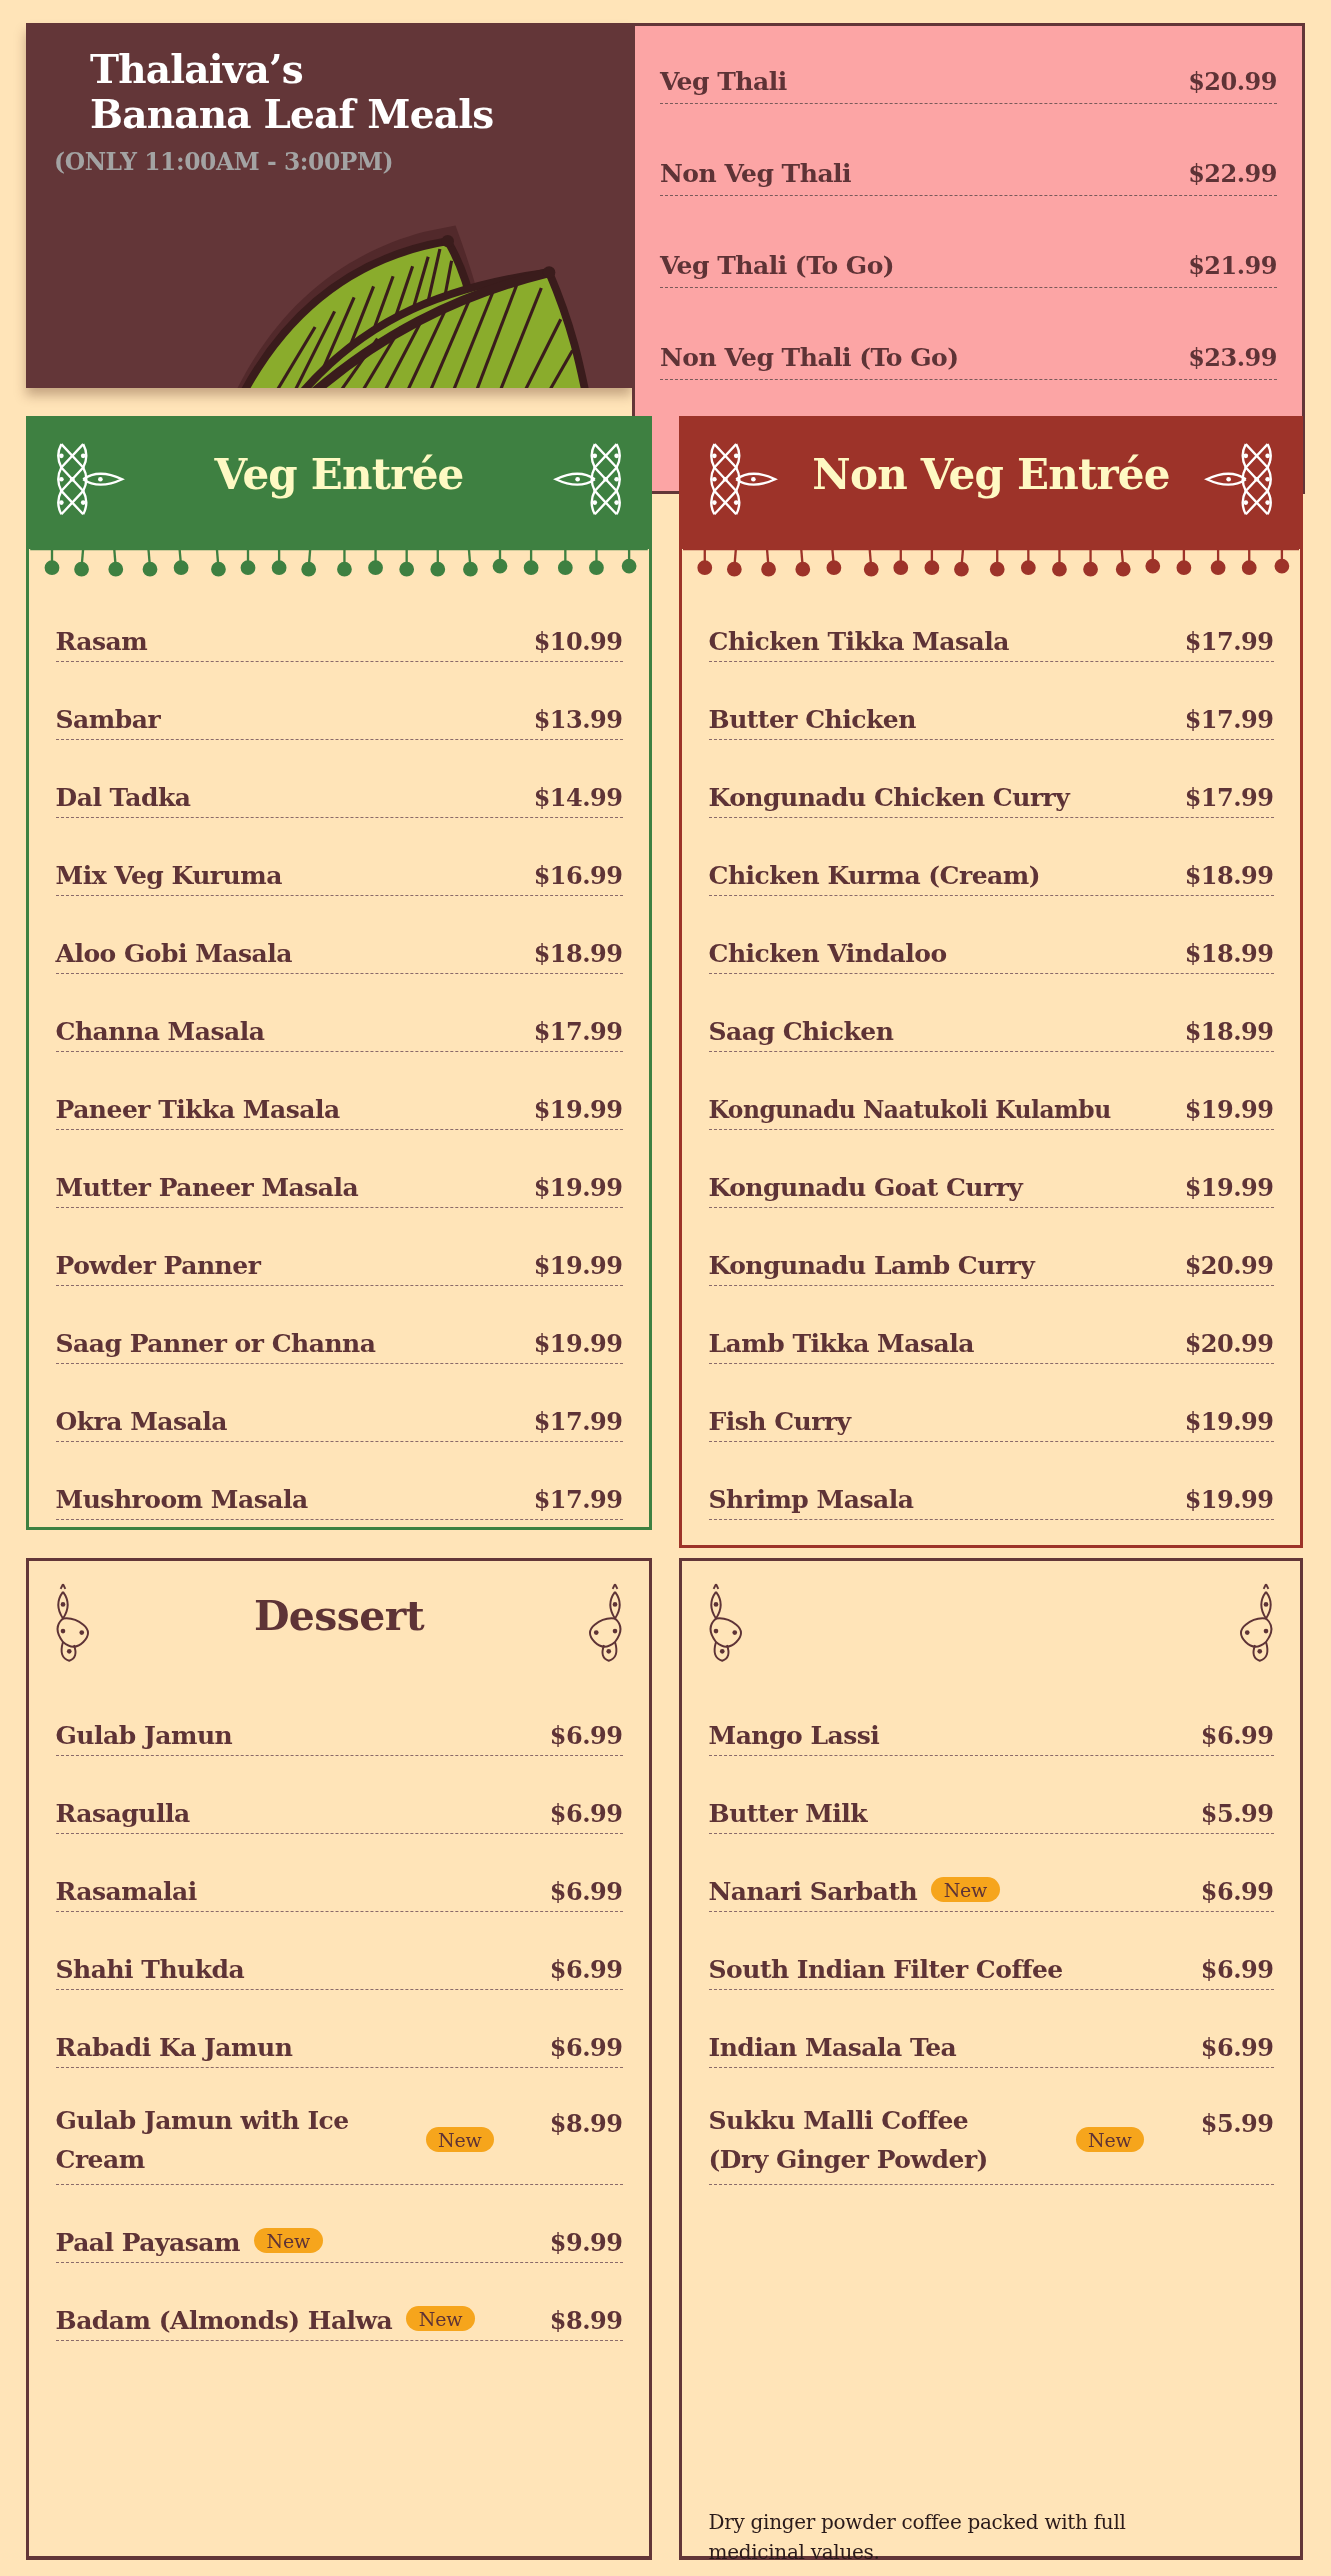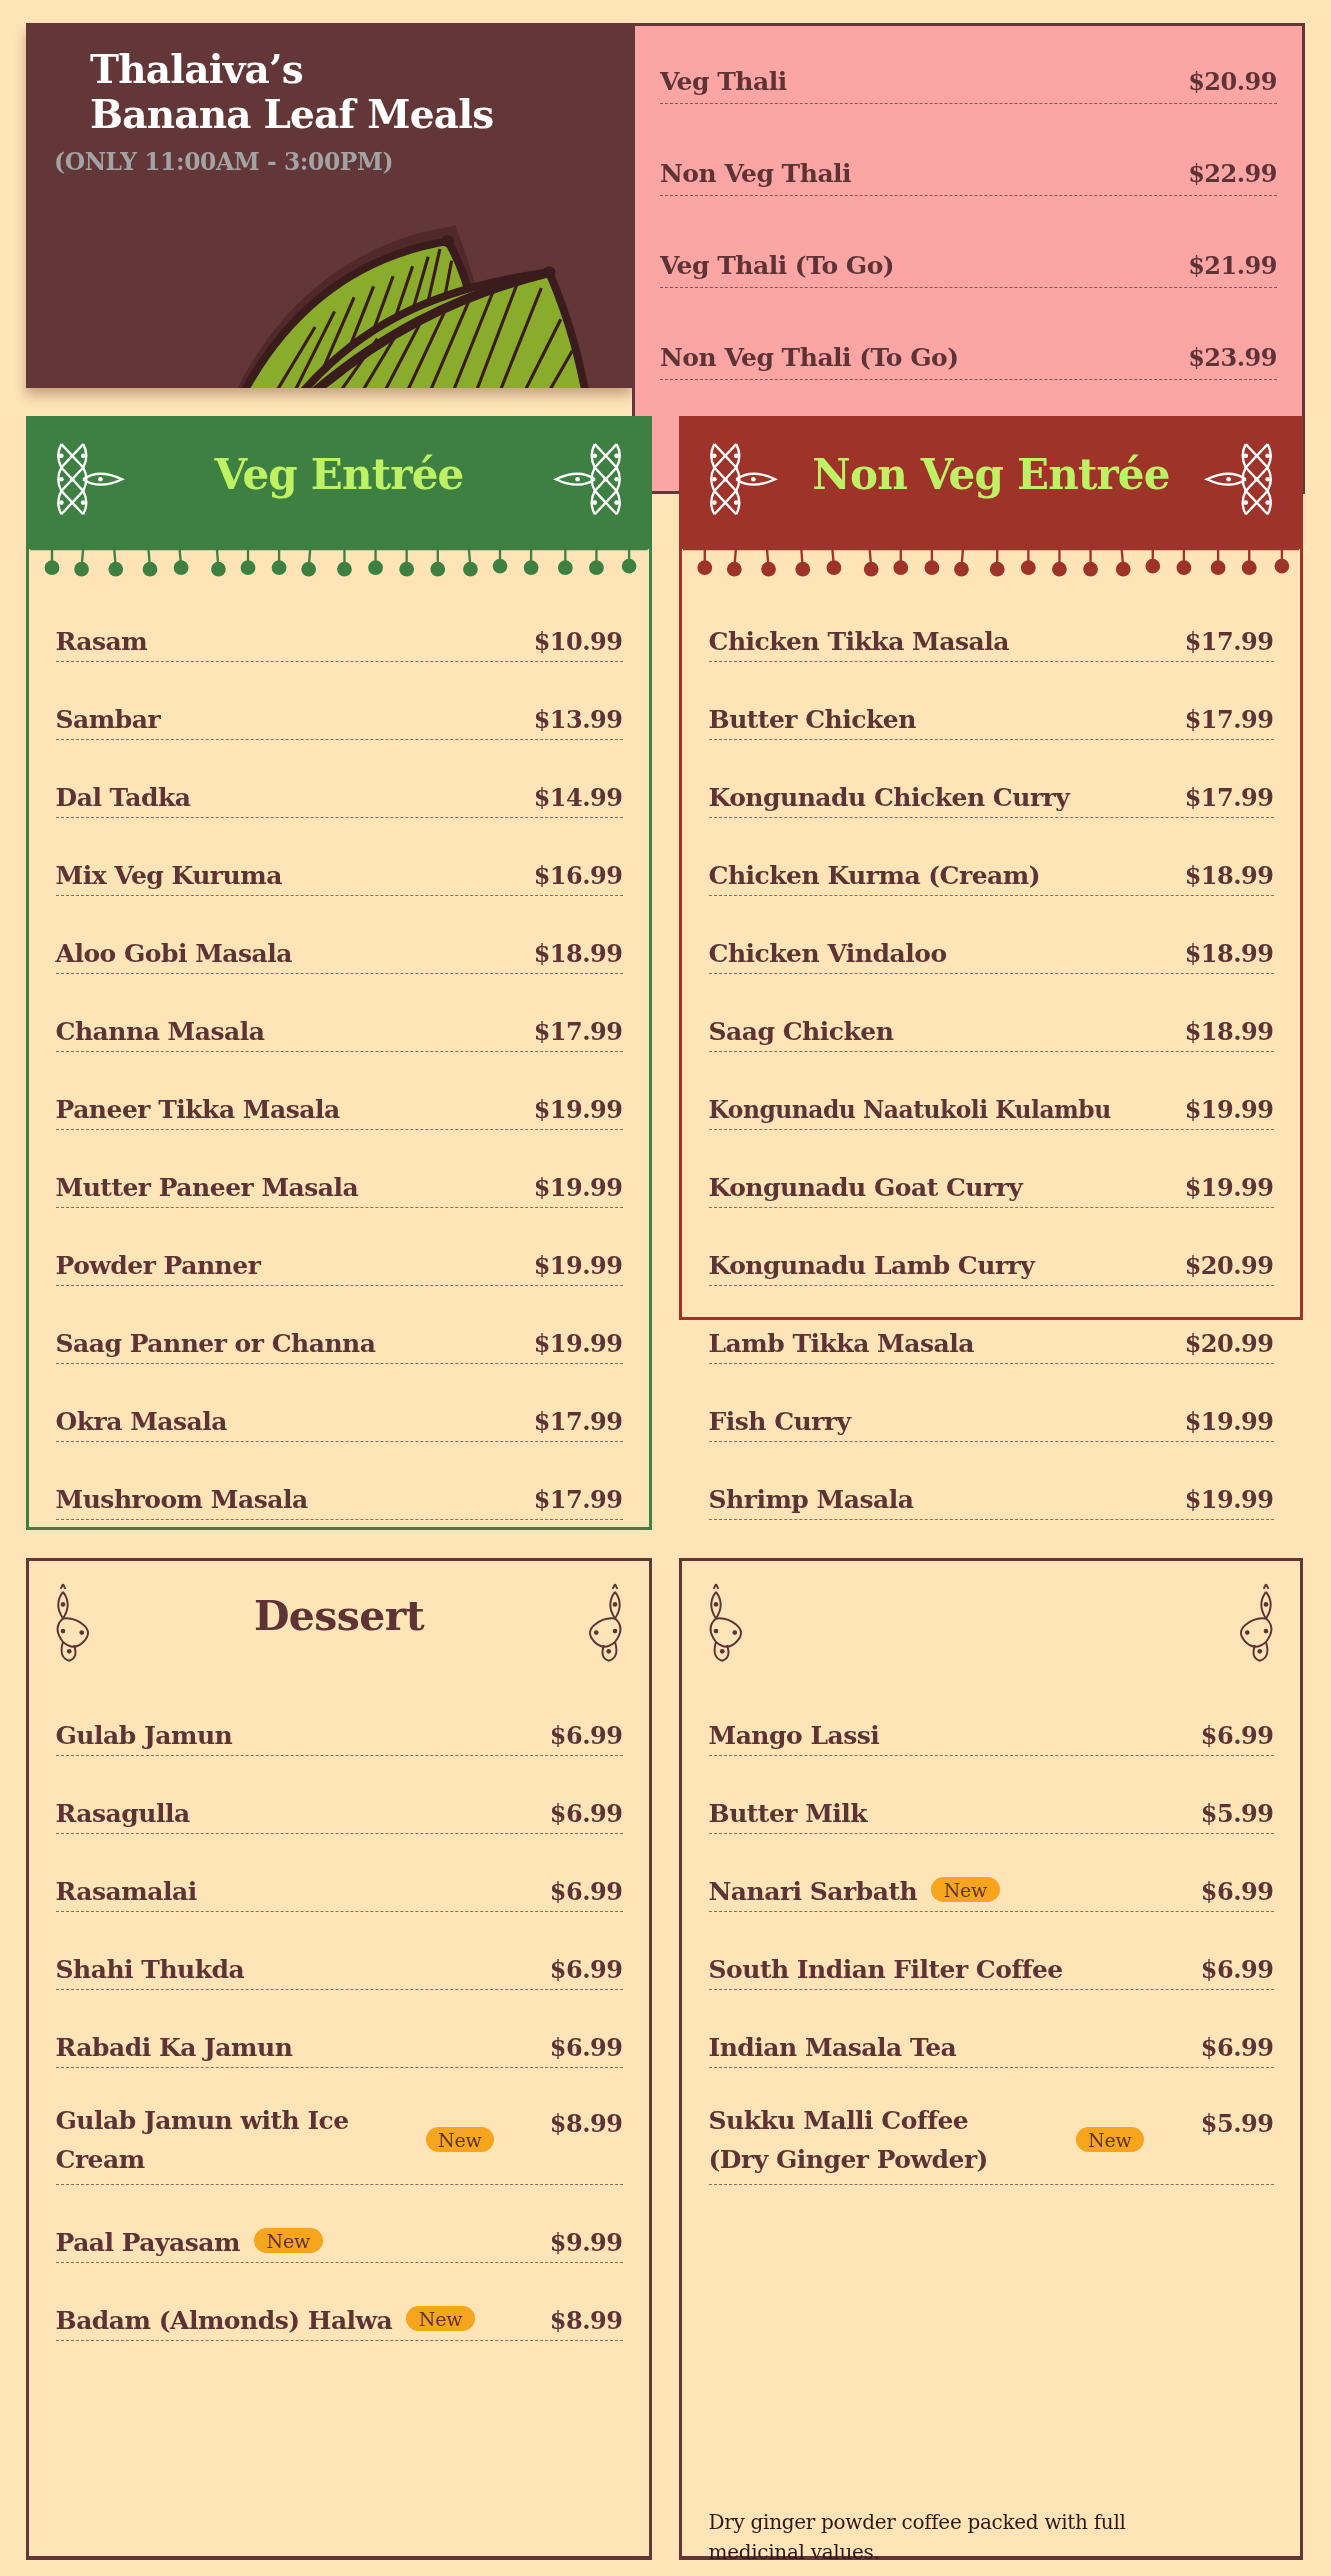--- a/index.html
+++ b/index.html
@@ -42,30 +42,30 @@
     display: flex; justify-content: space-between; align-items: flex-end;
     padding-bottom: 6.2px; box-sizing: content-box;
   }
 
   .name { font-size: 25px; font-weight: bold; color: #5e3336; letter-spacing: -0.5px; white-space: nowrap; }
   .price { font-size: 24px; font-weight: bold; color: #5e3336; letter-spacing: -0.5px; white-space: nowrap; }
 
   
   .panel { background: #ffe4b8; border-style: solid; border-width: 3.1px; }
   .panel.veg { left: 26px; top: 416px; width: 626px; height: 1114px; border-color: #3e8041; }
-  .panel.nonveg { left: 679px; top: 416px; width: 624px; height: 904px; border-color: #9d3329; }
+  .panel.nonveg { left: 679px; top: 416px; width: 624px; height: 1132px; border-color: #9d3329; }
   .panel.dessert { left: 26px; top: 1558px; width: 626px; height: 1002px; border-color: #633638; border-bottom-width: 4.7px; }
   .panel.bev { left: 679px; top: 1558px; width: 624px; height: 1002px; border-color: #633638; border-bottom-width: 4.7px; }
 
   .band {
     position: absolute; left: 0; right: 0; top: 0; height: 130px;
   }
   .band-title {
     position: absolute; left: 0; right: 0; top: 31px;
-    text-align: center; color: #bef264; font-size: 42px; font-weight: bold; letter-spacing: -0.8px;
+    text-align: center; color: #fef9c3; font-size: 42px; font-weight: bold; letter-spacing: -0.8px;
   }
   .tassels { position: absolute; left: 0; top: 130px; }
   .kolam { position: absolute; top: 22px; }
 
   .list { position: absolute; left: 26.5px; right: 26.5px; }
   .item {
     position: relative; height: 78px; box-sizing: border-box;
   }
   .item .line {
     position: absolute; left: 0; right: 0; bottom: 0; height: 0;

